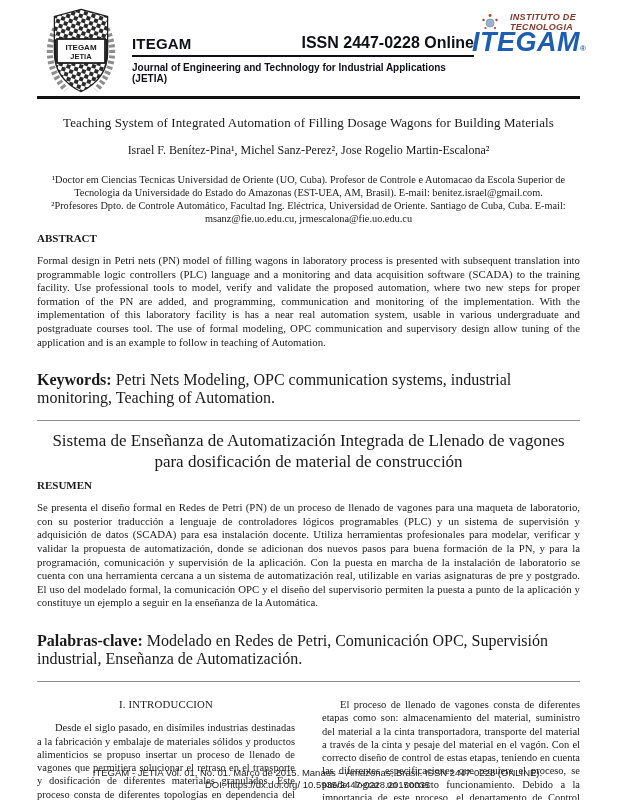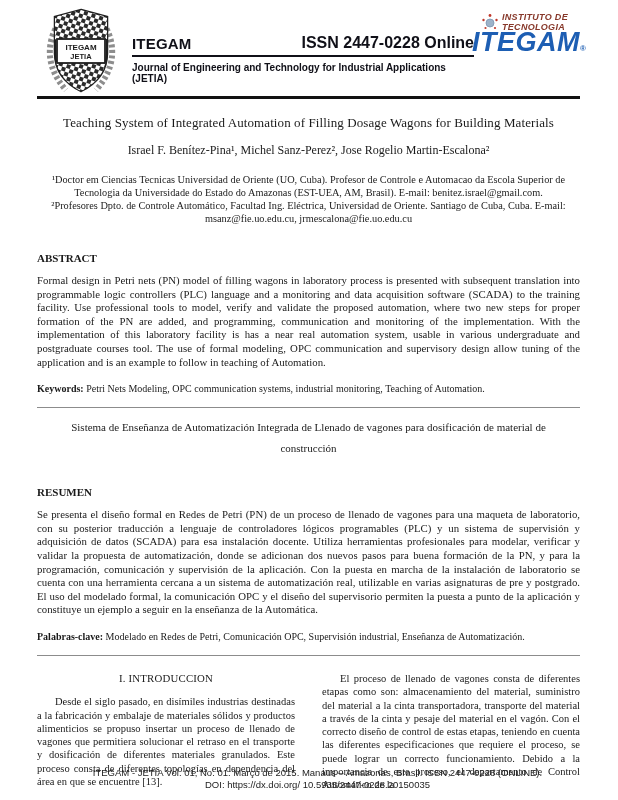--- a/index.html
+++ b/index.html
@@ -20,40 +20,40 @@
     font-family:"Liberation Sans", sans-serif; color:#101018;
   }
   .masthead-top {
     display:flex; justify-content:space-between; align-items:flex-end;
     border-bottom:2.5px solid #101018; padding-bottom:3px;
   }
   .masthead-abbrev { font-size:15px; font-weight:bold; letter-spacing:.2px; }
   .masthead-issn { font-size:16px; font-weight:bold; }
   .masthead-journal { font-size:10px; font-weight:bold; margin-top:5px; }
   .brandlogo { position:absolute; right:6px; top:12px; width:140px; font-style:italic; }
-  .brand-toprow { display:flex; align-items:flex-start; gap:2px; padding-left:8px; }
+  .brand-toprow { display:flex; align-items:flex-start; gap:10px; padding-left:8px; }
   .brand-lines { font-family:"Liberation Sans", sans-serif; font-weight:bold;
                  font-size:9px; line-height:10px; color:#87382a; letter-spacing:.3px; }
   .brand-word { font-family:"Liberation Sans", sans-serif; font-weight:bold;
                 font-size:27px; line-height:26px; color:#1d5eb3; letter-spacing:.5px;
                 margin-top:-3px; }
   .brand-reg { font-size:8px; font-style:normal; color:#1d5eb3; }
   .rule-thick { position:absolute; left:37px; width:543px; top:96px;
                 border-top:3px solid #111; }
   
   .content { position:absolute; left:37px; top:104px; width:543px; }
   .title-en { font-size:13px; text-align:center; margin-top:11px; letter-spacing:.1px; }
   .authors { font-size:12px; text-align:center; margin-top:12px; }
   .affil { font-size:10.3px; text-align:center; line-height:13px; margin-top:15px; }
-  .sec-head { font-size:11px; font-weight:bold; margin-top:27px; }
+  .sec-head { font-size:11px; font-weight:bold; margin-top:7px; }
   .para { font-size:10.8px; line-height:13.6px; text-align:justify; margin-top:10px; }
-  .kw-line { font-size:10px; margin-top:14px; }
+  .kw-line { font-size:16px; margin-top:22px; }
   .kw-line b { font-weight:bold; }
   .rule-thin { border:none; border-top:1px solid #8c8c8c; margin-top:13px; }
-  .title-es { font-size:11px; text-align:center; line-height:21px;
+  .title-es { font-size:17px; text-align:center; line-height:21px;
               margin:9px auto 0; max-width:524px; }
   
   .columns { display:flex; gap:27px; margin-top:16px; }
   .col { width:258px; font-size:10.5px; line-height:13.3px; text-align:justify; }
   .col-head { text-align:center; font-size:10.8px; margin-bottom:10px; letter-spacing:.2px; }
   .col p { text-indent:18px; text-align:justify; margin-bottom:12px; }
   .col p.cont { text-indent:0; }
   
   .footer {
     position:absolute; left:17px; right:0; bottom:9px;

